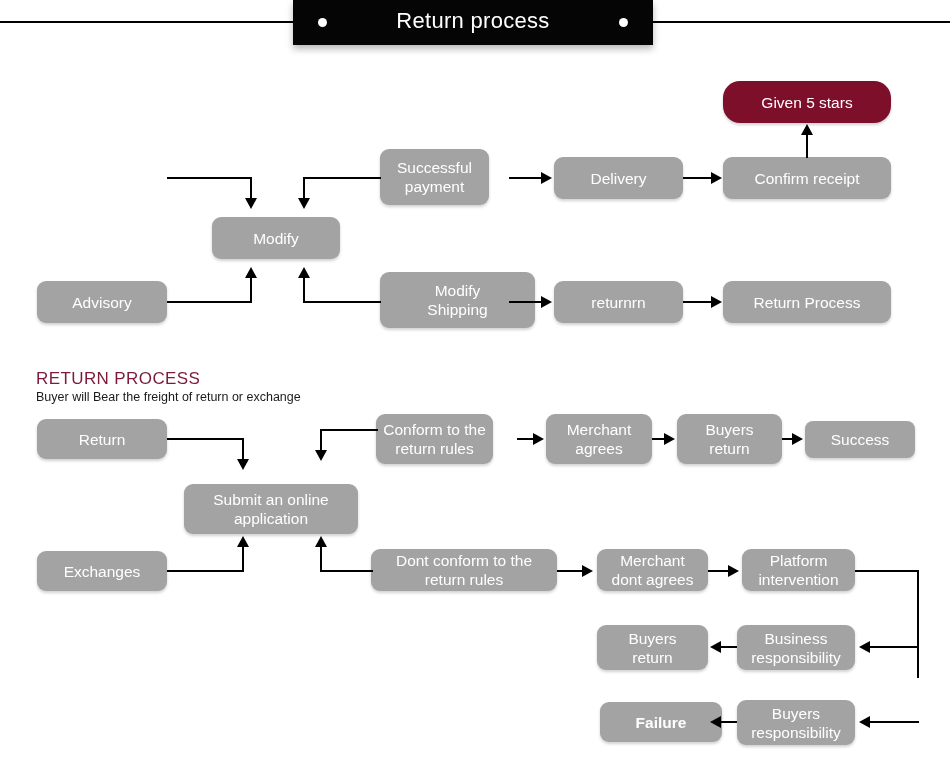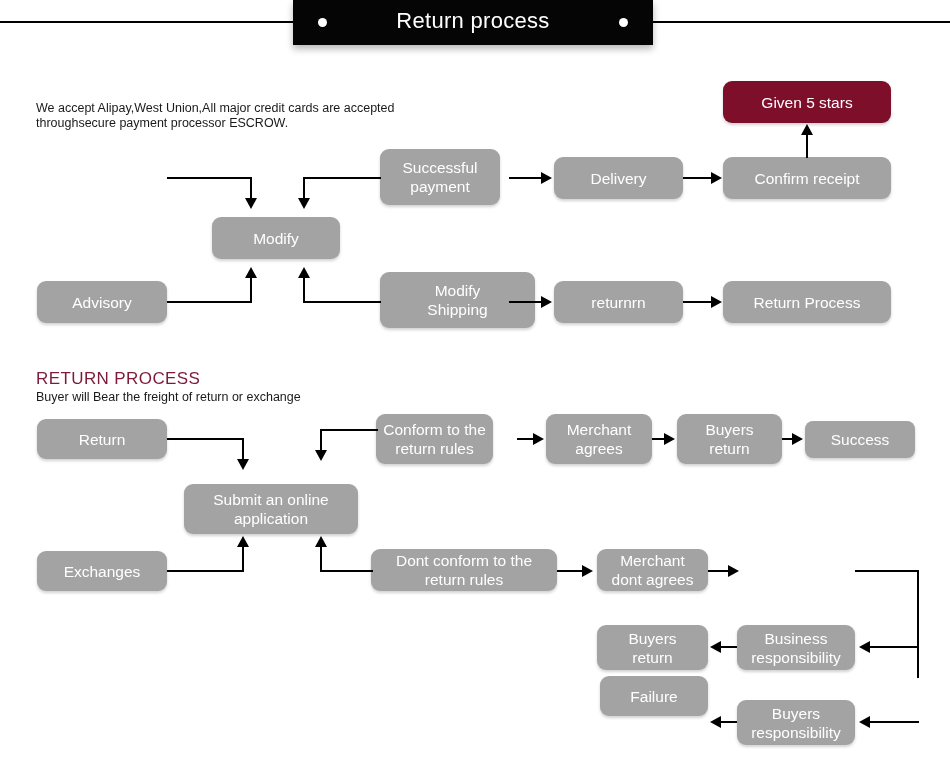--- a/index.html
+++ b/index.html
@@ -132,29 +132,27 @@
 <div id="page">
 
   <div class="banner-rule left"></div>
   <div class="banner-rule right"></div>
   <div class="banner">
     <div class="banner-dot l"></div>
     <div class="banner-dot r"></div>
     <div class="banner-title">Return process</div>
   </div>
 
-  <div class="sec-sub" style="left:36px; top:101px; width:470px;">We accept Alipay,West Union,All major credit cards are accepted
-throughsecure payment processor ESCROW.</div>
 
   <div class="box" style="left:212px; top:217px; width:128px; height:42px;">Modify</div>
-  <div class="box" style="left:380px; top:149px; width:120px; height:56px; white-space:pre-line;text-align:center;">Successful
+  <div class="box" style="left:380px; top:149px; width:109px; height:56px; white-space:pre-line;text-align:center;">Successful
 payment</div>
   <div class="box" style="left:554px; top:157px; width:129px; height:42px;">Delivery</div>
   <div class="box" style="left:723px; top:157px; width:168px; height:42px;">Confirm receipt</div>
-  <div class="box accent" style="left:723px; top:81px; width:168px; height:42px;">Given 5 stars</div>
+  <div class="box accent" style="left:723px; top:81px; width:168px; height:42px;border-radius:17px;">Given 5 stars</div>
 
   <div class="box" style="left:37px; top:281px; width:130px; height:42px;">Advisory</div>
   <div class="box" style="left:380px; top:272px; width:155px; height:56px; white-space:pre-line;">Modify
 Shipping</div>
   <div class="box" style="left:554px; top:281px; width:129px; height:42px;">returnrn</div>
   <div class="box" style="left:723px; top:281px; width:168px; height:42px;">Return Process</div>
 
   <div class="ln h" style="left:167px; top:177px; width:85px;"></div>
   <div class="ln v" style="left:250px; top:177px; height:24px;"></div>
   <div class="arw down" style="left:245px; top:198px;"></div>
@@ -198,27 +196,29 @@
 agrees</div>
   <div class="box" style="left:677px; top:414px; width:105px; height:50px; white-space:pre-line;">Buyers
 return</div>
   <div class="box" style="left:805px; top:421px; width:110px; height:37px;border-radius:8px;">Success</div>
 
   <div class="box" style="left:37px; top:551px; width:130px; height:40px;">Exchanges</div>
   <div class="box" style="left:371px; top:549px; width:186px; height:42px; white-space:pre-line;">Dont conform to the
 return rules</div>
   <div class="box" style="left:597px; top:549px; width:111px; height:42px; white-space:pre-line;">Merchant
 dont agrees</div>
+  <div class="box" style="left:742px; top:549px; width:113px; height:42px; white-space:pre-line;">Platform
+intervention</div>
 
   <div class="box" style="left:597px; top:625px; width:111px; height:45px; white-space:pre-line;">Buyers
 return</div>
   <div class="box" style="left:737px; top:625px; width:118px; height:45px; white-space:pre-line;">Business
 responsibility</div>
 
-  <div class="box" style="left:600px; top:676px; width:108px; height:40px;">Failure</div>
+  <div class="box" style="left:600px; top:702px; width:122px; height:40px;font-weight:bold;">Failure</div>
   <div class="box" style="left:737px; top:700px; width:118px; height:45px; white-space:pre-line;">Buyers
 responsibility</div>
 
   <div class="ln h" style="left:167px; top:438px; width:77px;"></div>
   <div class="ln v" style="left:242px; top:438px; height:24px;"></div>
   <div class="arw down" style="left:237px; top:459px;"></div>
 
   <div class="ln h" style="left:320px; top:429px; width:58px;"></div>
   <div class="ln v" style="left:320px; top:429px; height:24px;"></div>
   <div class="arw down" style="left:315px; top:450px;"></div>

